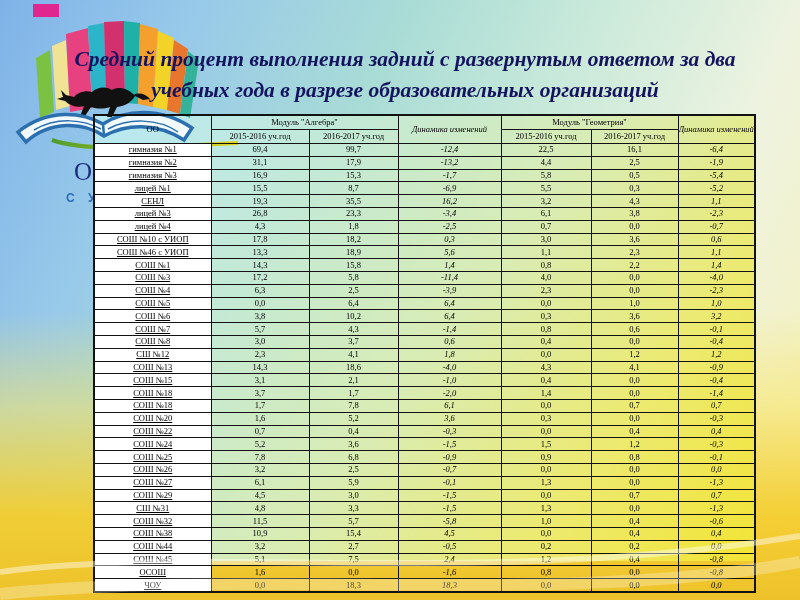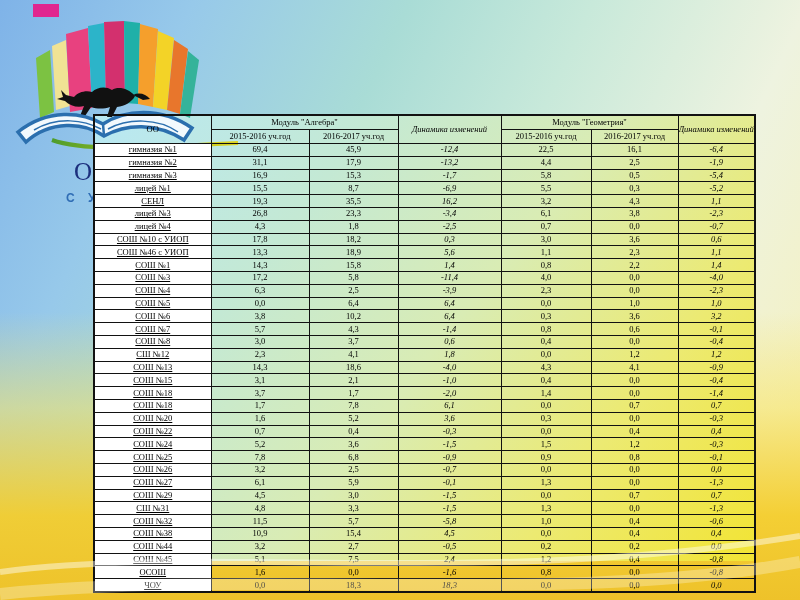--- a/index.html
+++ b/index.html
@@ -110,20 +110,21 @@
         <path d="M34 130 C 58 116 84 120 101 129" fill="none" stroke="#2b6fae" stroke-width="1.5"></path>
         <path d="M108 129 C 128 118 158 118 178 132" fill="none" stroke="#2b6fae" stroke-width="1.5"></path>
       </g>
 
       <path d="M52 140 C 80 150 120 149 238 143" fill="none" stroke="url(#ribbonGrad)" stroke-width="4"></path>
     </svg>
     <div class="logo-ob">ОБ</div>
     <div class="logo-su">С У</div>
   </div>
 
+  <div class="title">Средний процент выполнения задний с развернутым ответом за два учебных года в разрезе образовательных организаций</div>
 
   <table class="org">
     <colgroup>
       <col style="width:117px">
         <col style="width:98px">
         <col style="width:89px">
       <col style="width:103px">
         <col style="width:90px">
         <col style="width:87px">
       <col style="width:77px">
@@ -140,21 +141,21 @@
         <th>2015-2016 уч.год</th>
         <th>2016-2017 уч.год</th>
         <th>2015-2016 уч.год</th>
         <th>2016-2017 уч.год</th>
       </tr>
     </thead>
     <tbody>
         <tr>
           <td class="name">гимназия №1</td>
           <td>69,4</td>
-          <td>45,9</td>
+          <td>99,7</td>
           <td class="dyn">-12,4</td>
           <td>22,5</td>
           <td>16,1</td>
           <td class="dyn">-6,4</td>
         </tr>
         <tr>
           <td class="name">гимназия №2</td>
           <td>31,1</td>
           <td>17,9</td>
           <td class="dyn">-13,2</td>

